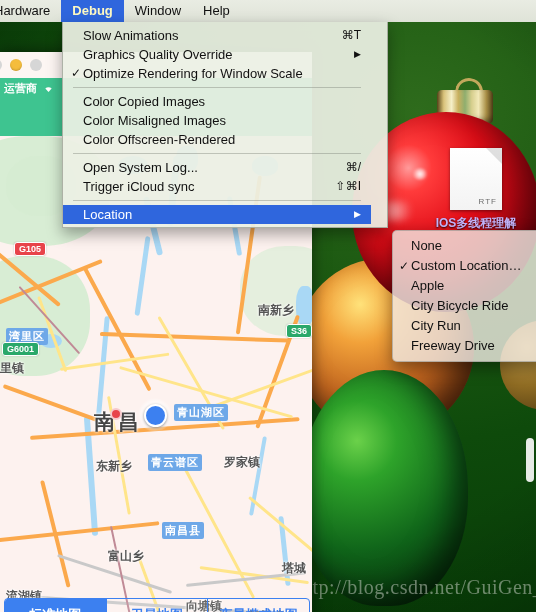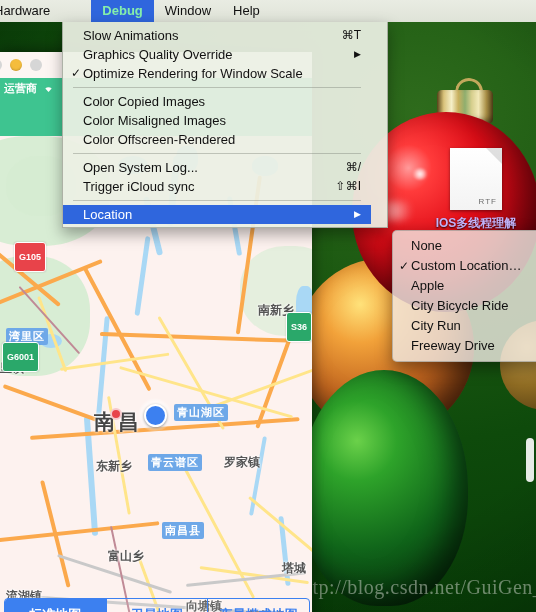--- a/index.html
+++ b/index.html
@@ -96,21 +96,21 @@
   .road-o{background:#fba94c;height:4px;}
   .road-y{background:#ffe58a;height:3px;}
   .road-g{background:#c9c9c9;height:3px;}
   .road-r{background:#c08a96;height:2px;}
   .city-label{position:absolute;font-size:21px;font-weight:bold;color:#444;letter-spacing:3px;
     text-shadow:0 0 3px #fff,0 0 3px #fff;}
   .dist-label{position:absolute;font-size:11px;color:#fff;background:#6ea8e8;
     padding:1px 3px;border-radius:2px;font-weight:bold;letter-spacing:1px;}
   .town-label{position:absolute;font-size:12px;color:#555;text-shadow:0 0 3px #fff,0 0 3px #fff;
     font-weight:bold;}
-  .hwy{position:absolute;font-size:9px;font-weight:bold;color:#fff;padding:9px 4px;border-radius:3px;
+  .hwy{position:absolute;font-size:9px;font-weight:bold;color:#fff;padding:1px 4px;border-radius:3px;
     border:1.5px solid #fff;box-shadow:0 0 2px rgba(0,0,0,.2);}
   .hwy-red{background:#e8434a;}
   .hwy-grn{background:#2aa86a;}
   #userdot{position:absolute;left:138px;top:262px;width:34px;height:34px;border-radius:50%;
     background:radial-gradient(circle,rgba(255,255,255,.95) 0%,rgba(255,255,255,.55) 55%,rgba(255,255,255,0) 72%);
     display:flex;align-items:center;justify-content:center;}
   #userdot-inner{width:19px;height:19px;border-radius:50%;background:#3c80f0;border:2.5px solid #fff;
     box-shadow:0 1px 3px rgba(0,0,0,.4);}
   #reddot{position:absolute;left:110px;top:272px;width:8px;height:8px;border-radius:50%;
     background:#e8434a;border:2px solid #f6c9cc;}
@@ -121,21 +121,21 @@
   .seg-btn{flex:1;display:flex;align-items:center;justify-content:center;font-size:13px;
     color:#3c80f0;border-right:1px solid #3c80f0;font-weight:bold;}
   .seg-btn:last-child{border-right:none;}
   .seg-btn.active{background:#3c80f0;color:#fff;}
 
   
   #menubar{position:absolute;left:0;top:0;width:536px;height:22px;
     background:linear-gradient(180deg,#e9ece3 0%,#dfe3d8 100%);
     display:flex;align-items:center;font-size:13px;color:#111;}
   .mb-item{padding:0 11px;height:22px;line-height:22px;white-space:nowrap;}
-  .mb-item.active{background:#2f66dd;color:#86efac;font-weight:bold;margin-left:30px;}
+  .mb-item.active{background:#2f66dd;color:#fef9c3;font-weight:bold;}
   #mb-hardware{padding-left:0;margin-left:-6px;}
 
   
   #debugmenu{position:absolute;left:62px;top:22px;width:308px;
     background:rgba(236,240,228,.93);
     border:1px solid rgba(120,125,115,.55);border-top:none;
     box-shadow:0 6px 14px rgba(0,0,0,.35);
     padding:4px 16px 3px 0;font-size:13px;color:#111;}
   .mi{height:19px;line-height:19px;display:flex;align-items:center;padding:0 10px 0 6px;white-space:nowrap;}
   .mi .chk{width:14px;display:inline-block;text-align:center;font-size:12px;}
@@ -267,21 +267,21 @@
     <div class="town-label" style="left:108px;top:412px;">富山乡</div>
     <div class="town-label" style="left:282px;top:424px;">塔城</div>
     <div class="town-label" style="left:6px;top:452px;">流湖镇</div>
     <div class="town-label" style="left:186px;top:462px;">向塘镇</div>
     <div class="town-label" style="left:248px;top:472px;">架桥镇</div>
     <div class="town-label" style="left:12px;top:460px;">高新镇</div>
     <div class="town-label" style="left:0px;top:224px;">里镇</div>
 
     <div class="hwy hwy-red" style="left:14px;top:106px;">G105</div>
     <div class="hwy hwy-grn" style="left:2px;top:206px;">G6001</div>
-    <div class="hwy hwy-grn" style="left:286px;top:176px;">S36</div>
+    <div class="hwy hwy-grn" style="left:286px;top:188px;">S36</div>
     <div class="hwy hwy-grn" style="left:46px;top:496px;">G60</div>
 
     <div id="reddot"></div>
     <div id="userdot">
       <div id="userdot-inner"></div>
     </div>
   </div>
 
   <div id="seg">
     <div class="seg-btn active">标准地图</div>

